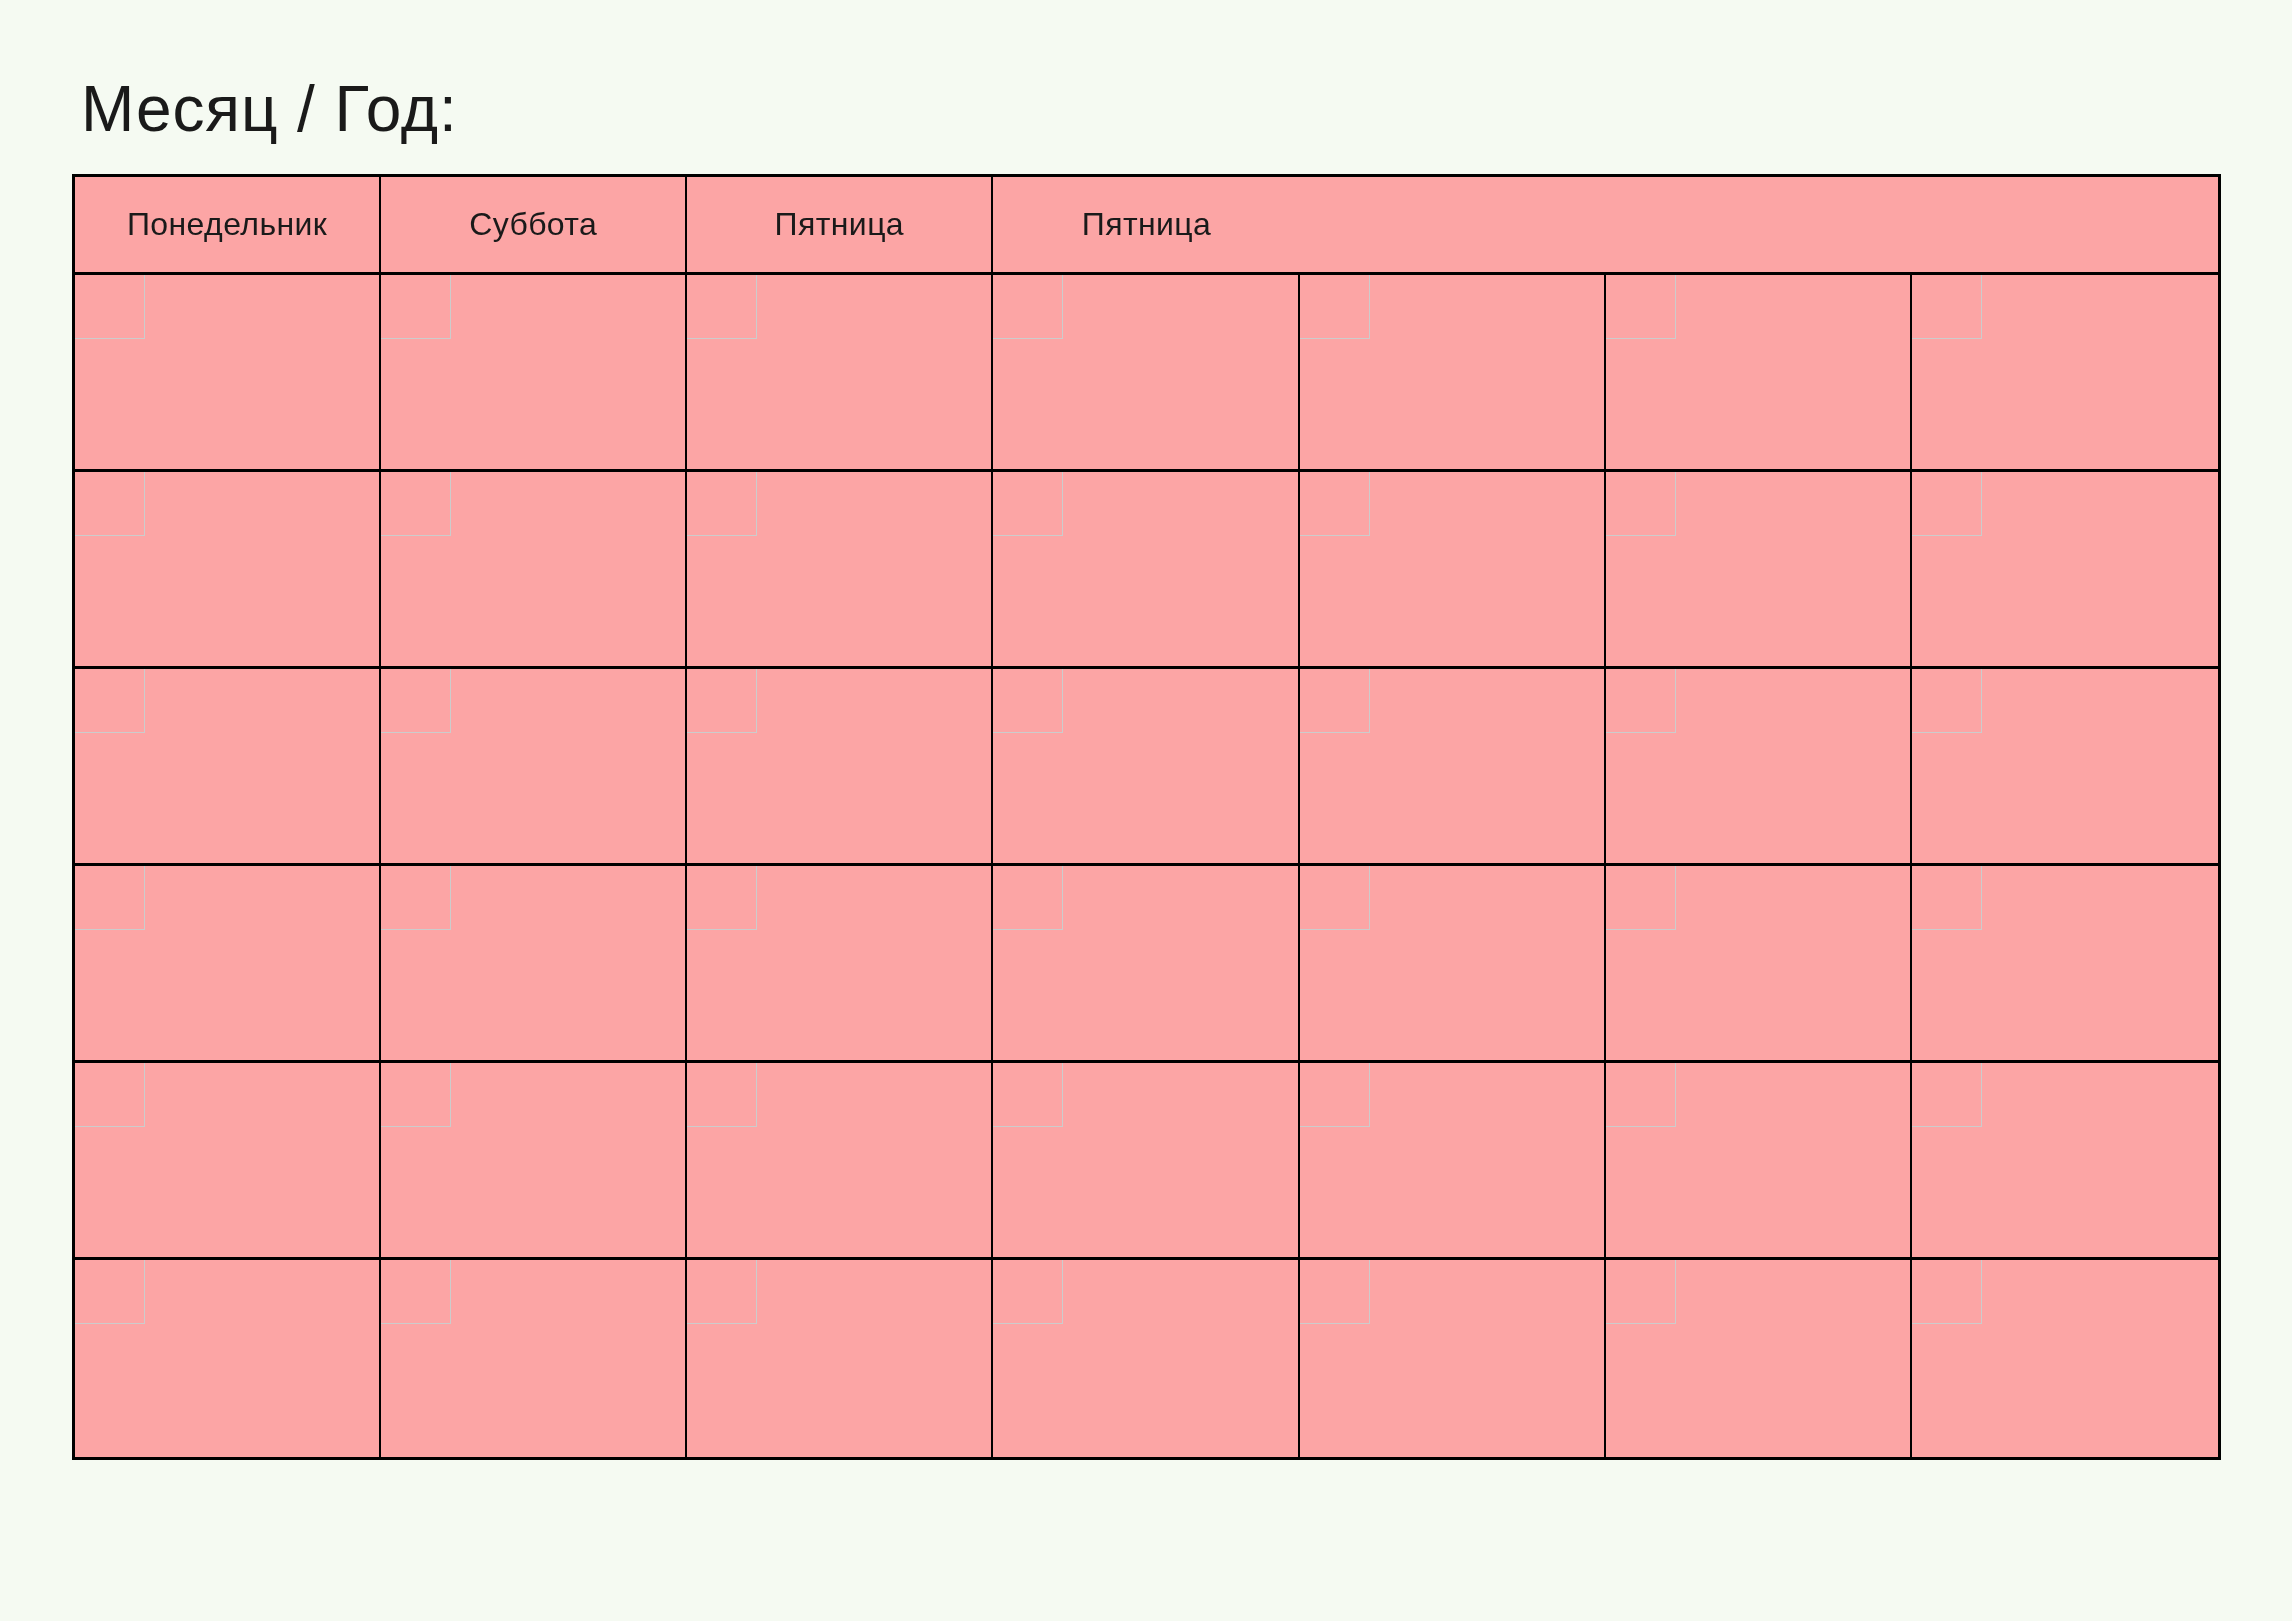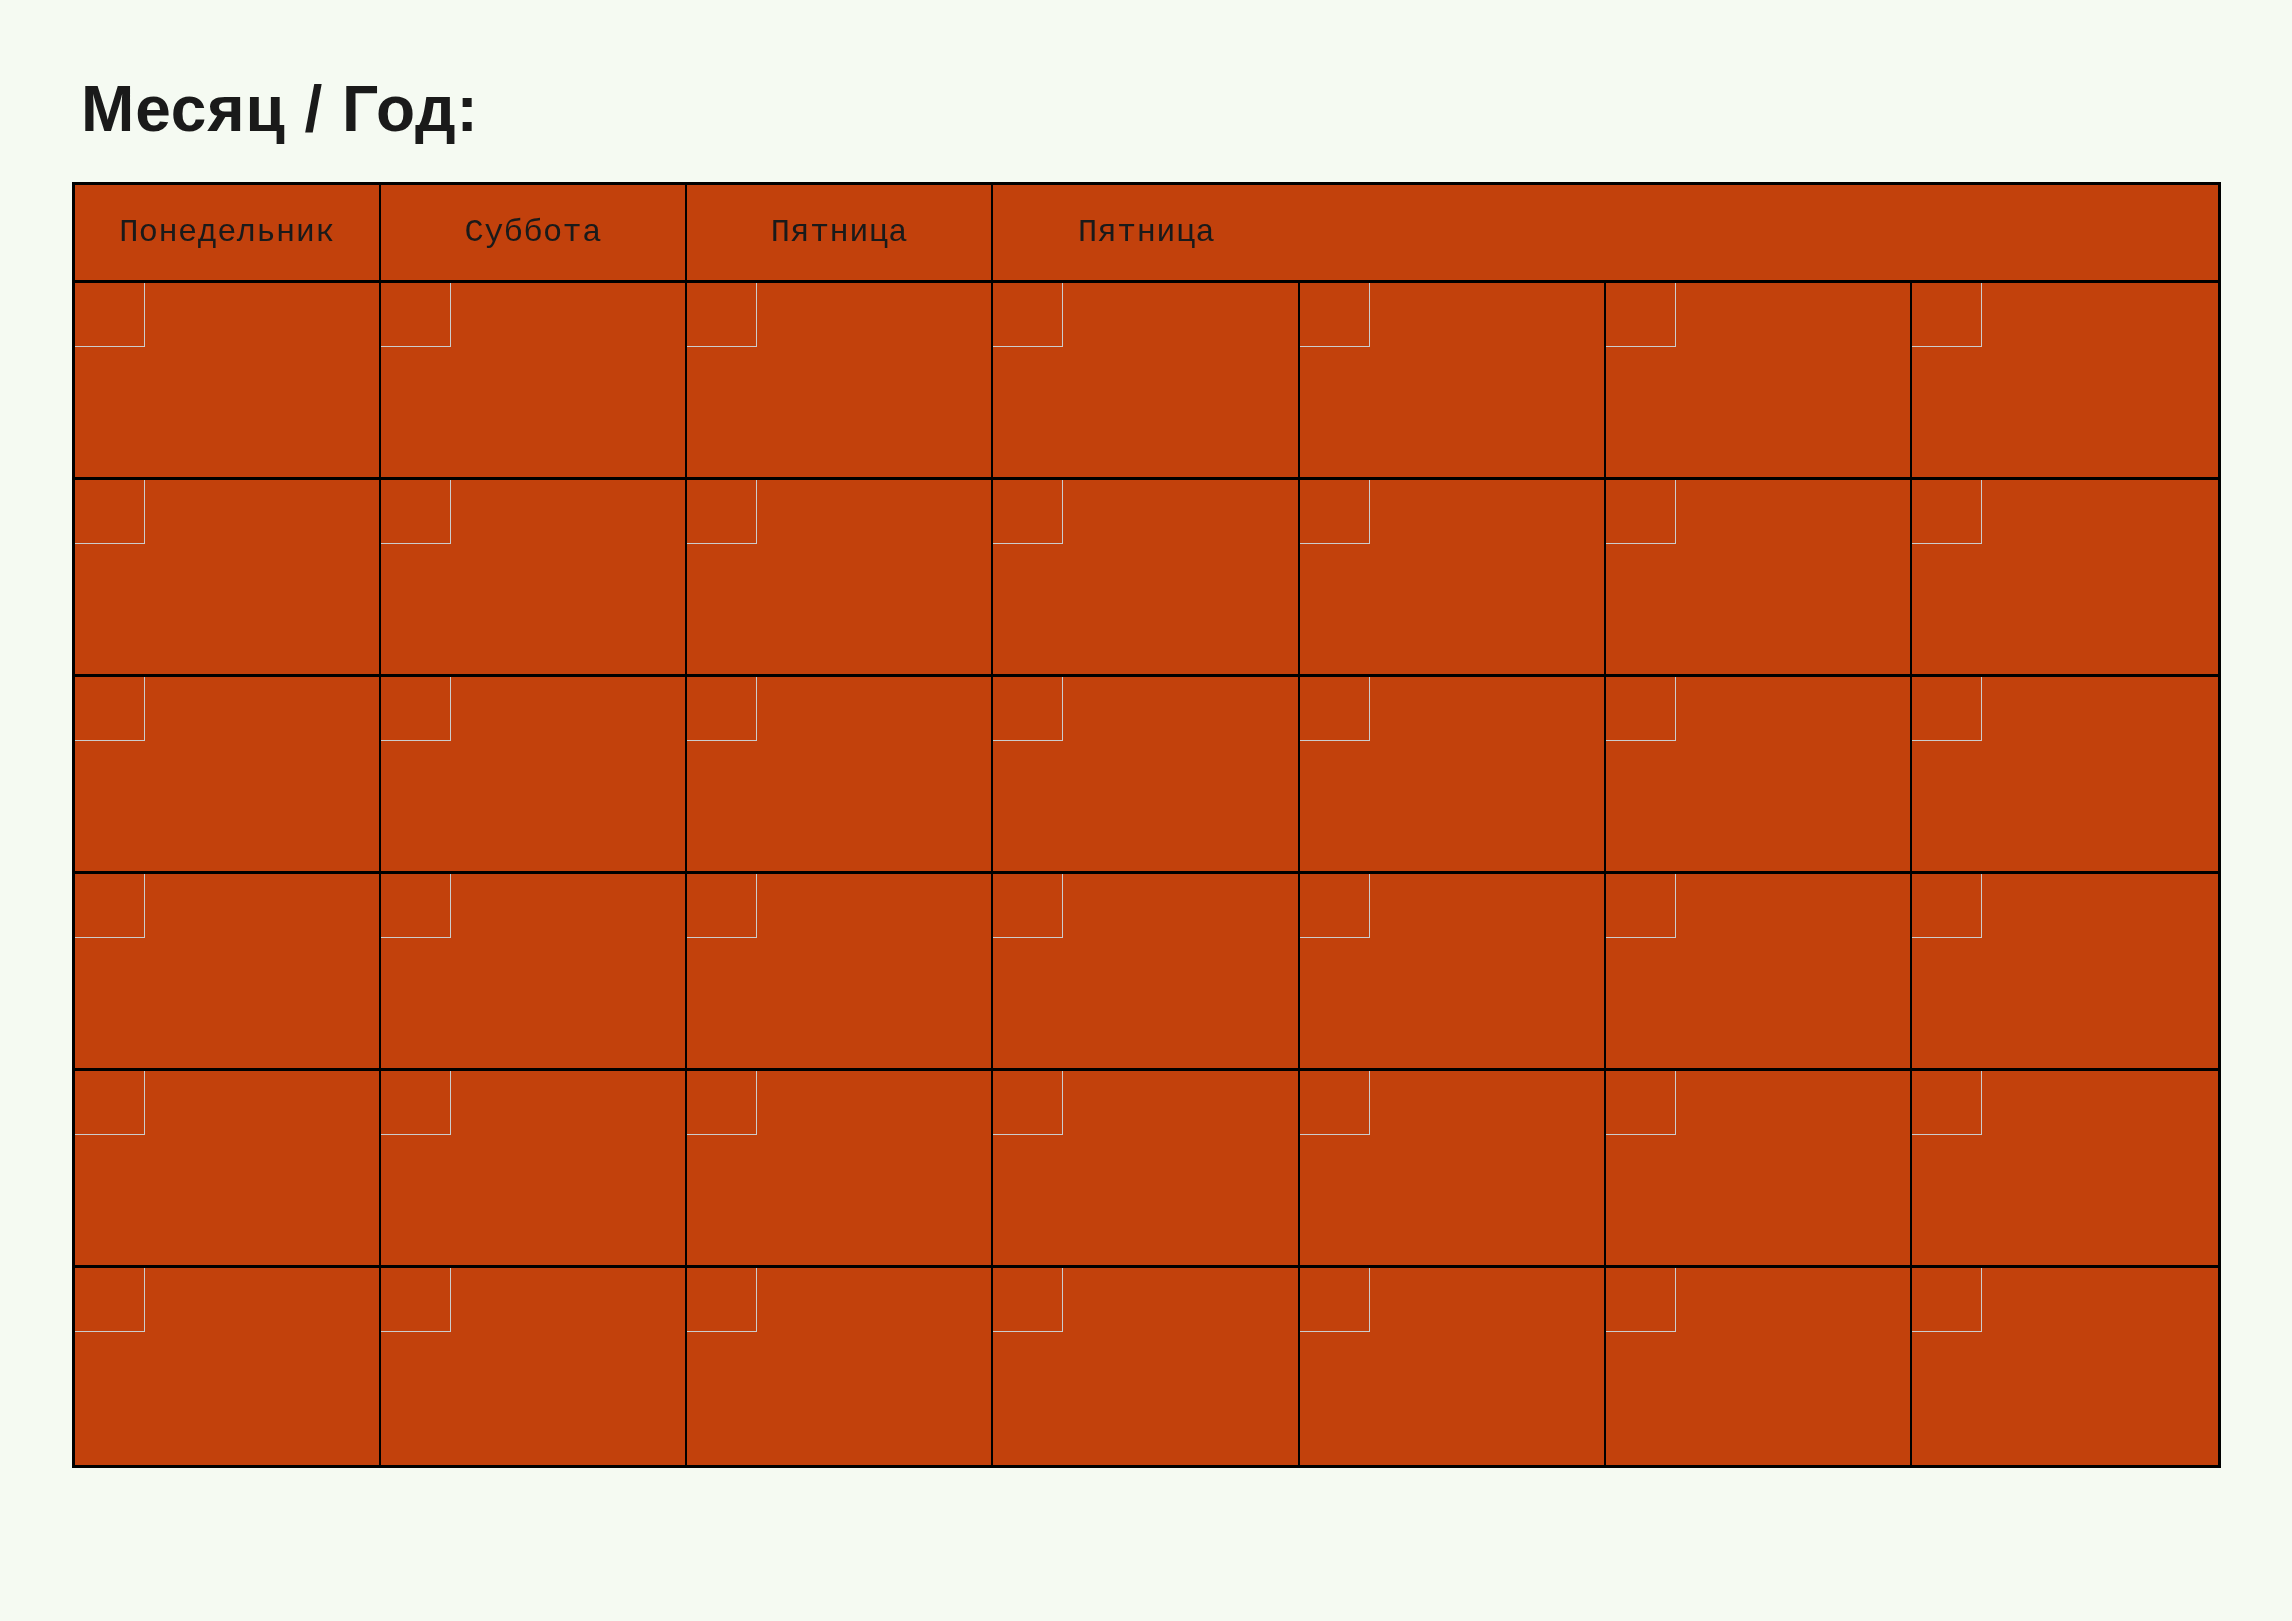--- a/index.html
+++ b/index.html
@@ -9,32 +9,31 @@
     }
     body {
       background-color: #f5faf2;
       width: 2293px;
       height: 1621px;
       font-family: "Century Gothic", "Avant Garde", "Futura", Arial, sans-serif;
       padding: 72px 72px 72px 72px;
     }
     .title {
       font-size: 64px;
-      font-weight: 700;
+      font-weight: 400;
       color: #1a1a1a;
-      margin-bottom: 36px;
+      margin-bottom: 28px;
       margin-left: 9px;
       letter-spacing: 0.9px;
     }
     .calendar {
       width: 100%;
       border: 3.6px solid #000;
       border-collapse: collapse;
-      background-color: #c2410c;
-      font-family: Liberation Mono, monospace;
+      background-color: #fca5a5;
     }
     .header-row {
       display: grid;
       grid-template-columns: repeat(7, 1fr);
       border-bottom: 3.6px solid #000;
     }
     .header-cell {
       text-align: center;
       font-size: 32px;
       font-weight: 400;

